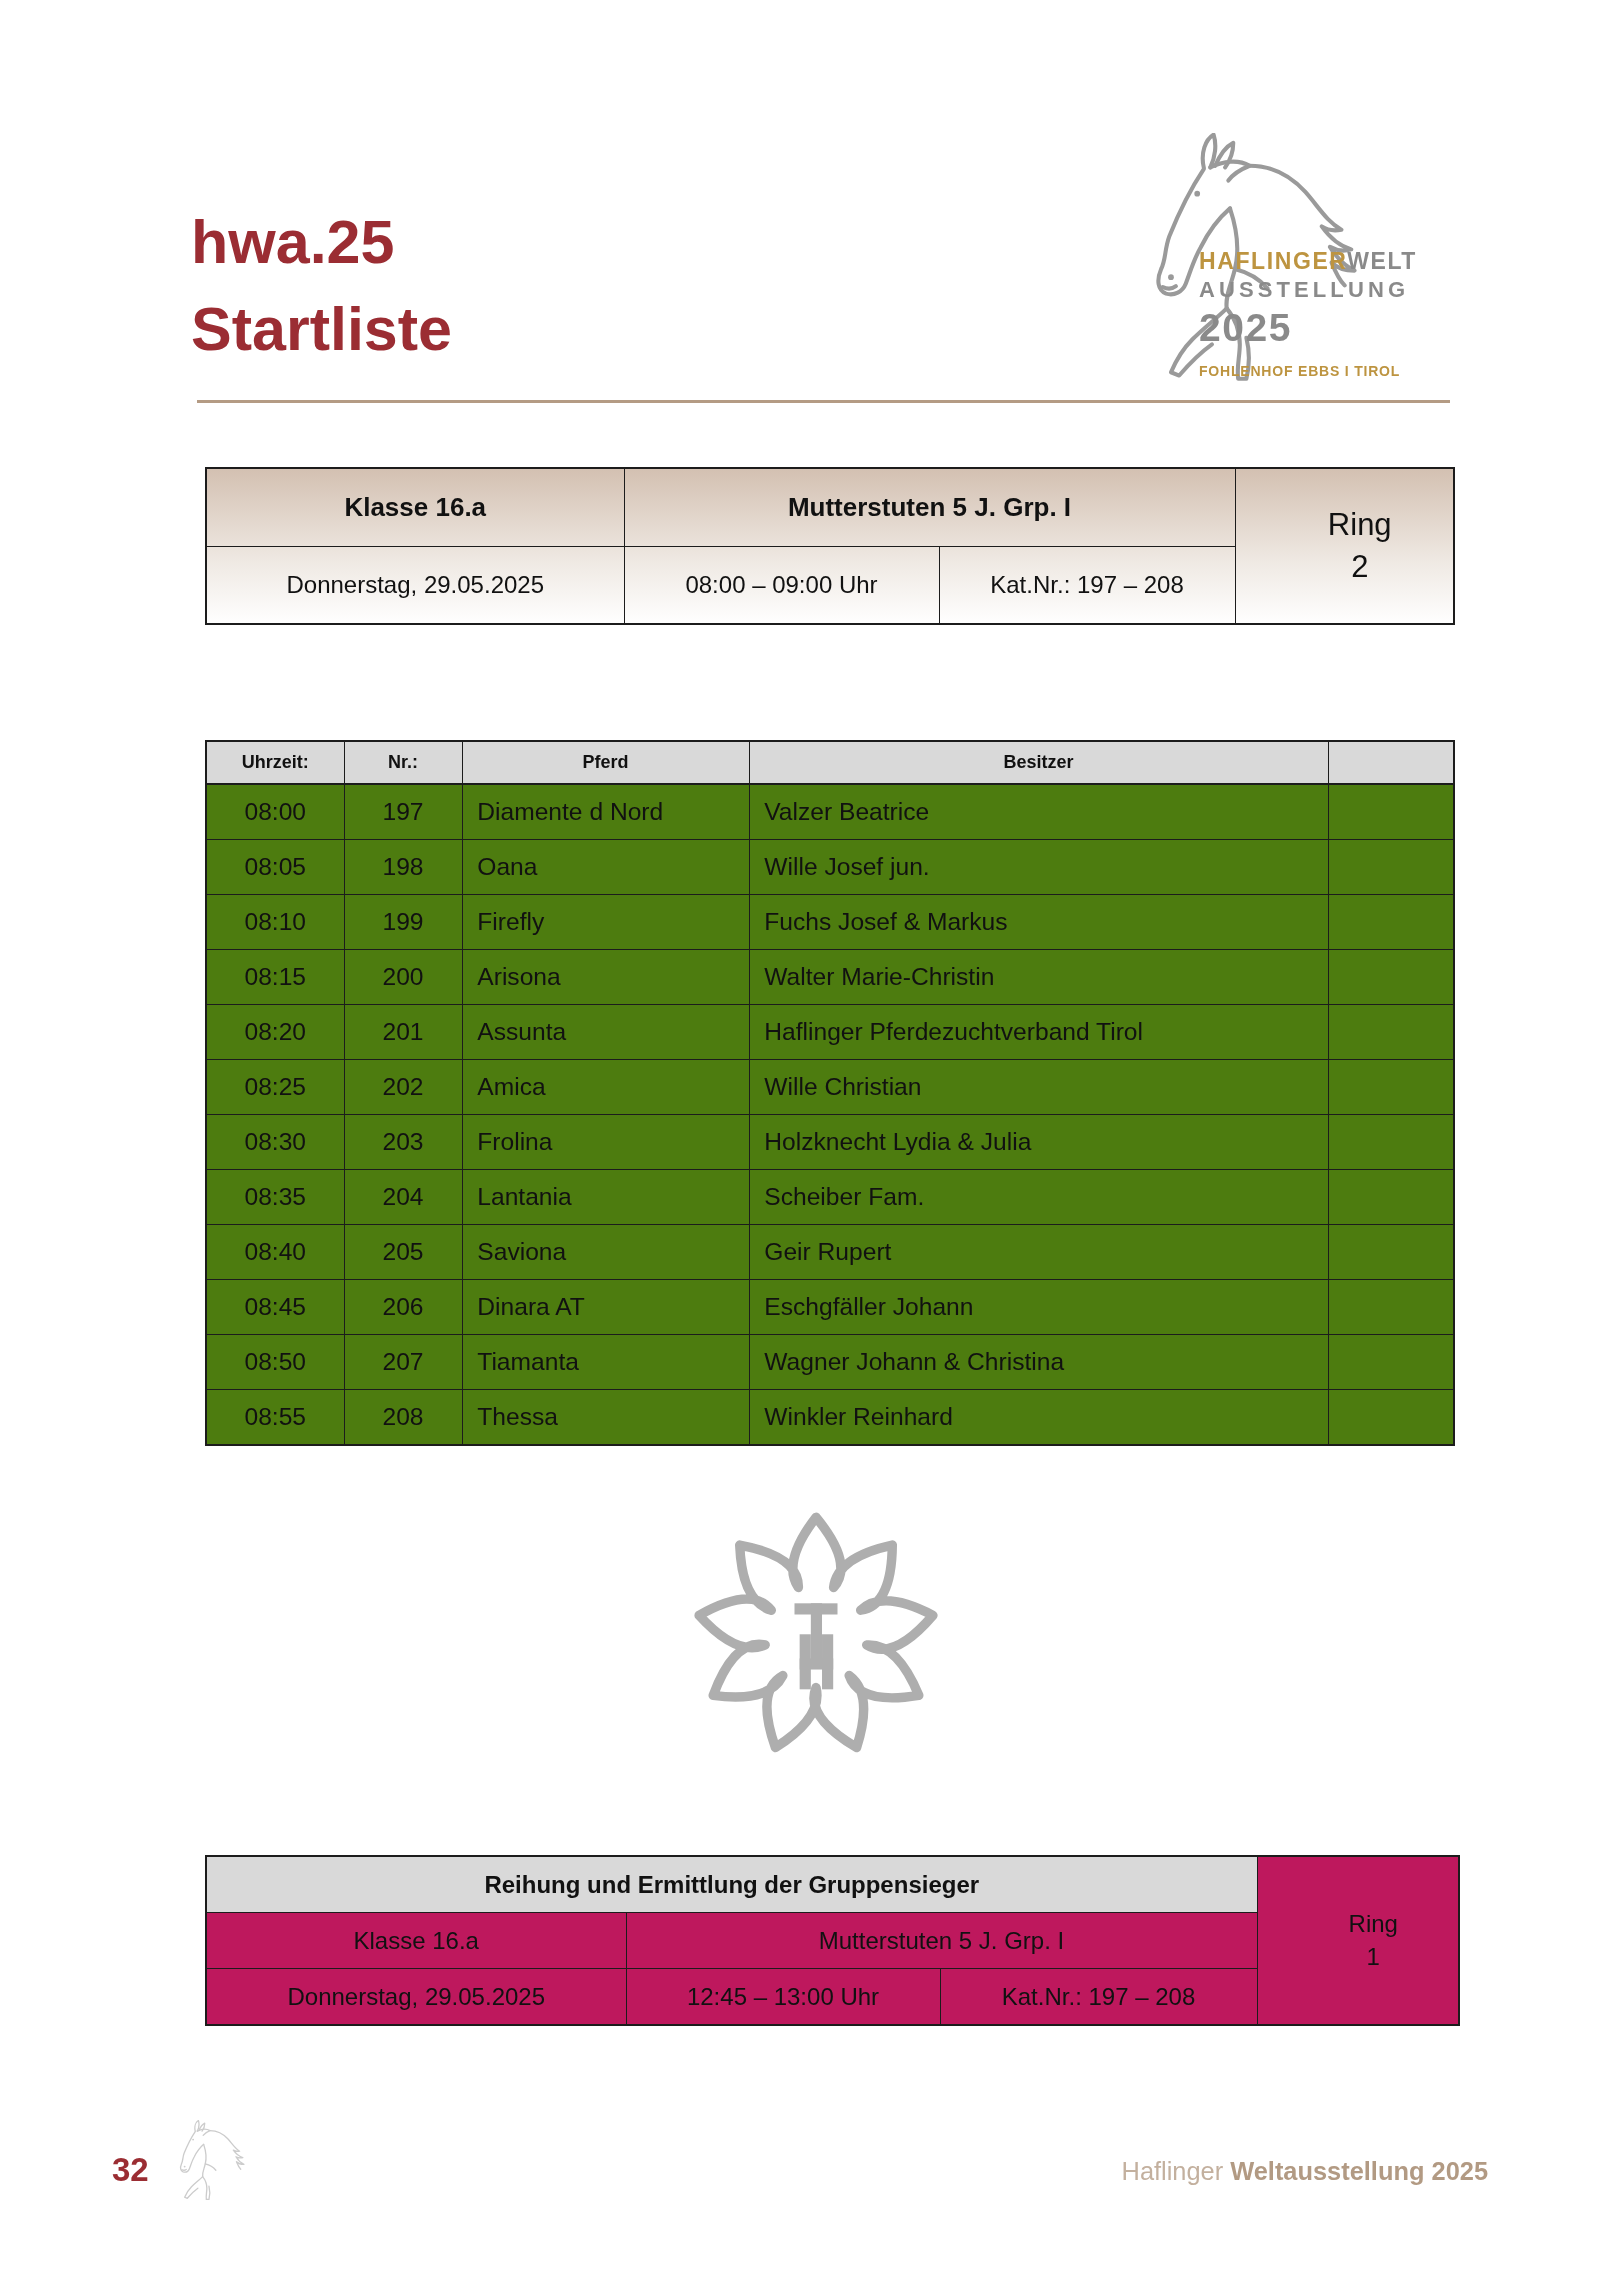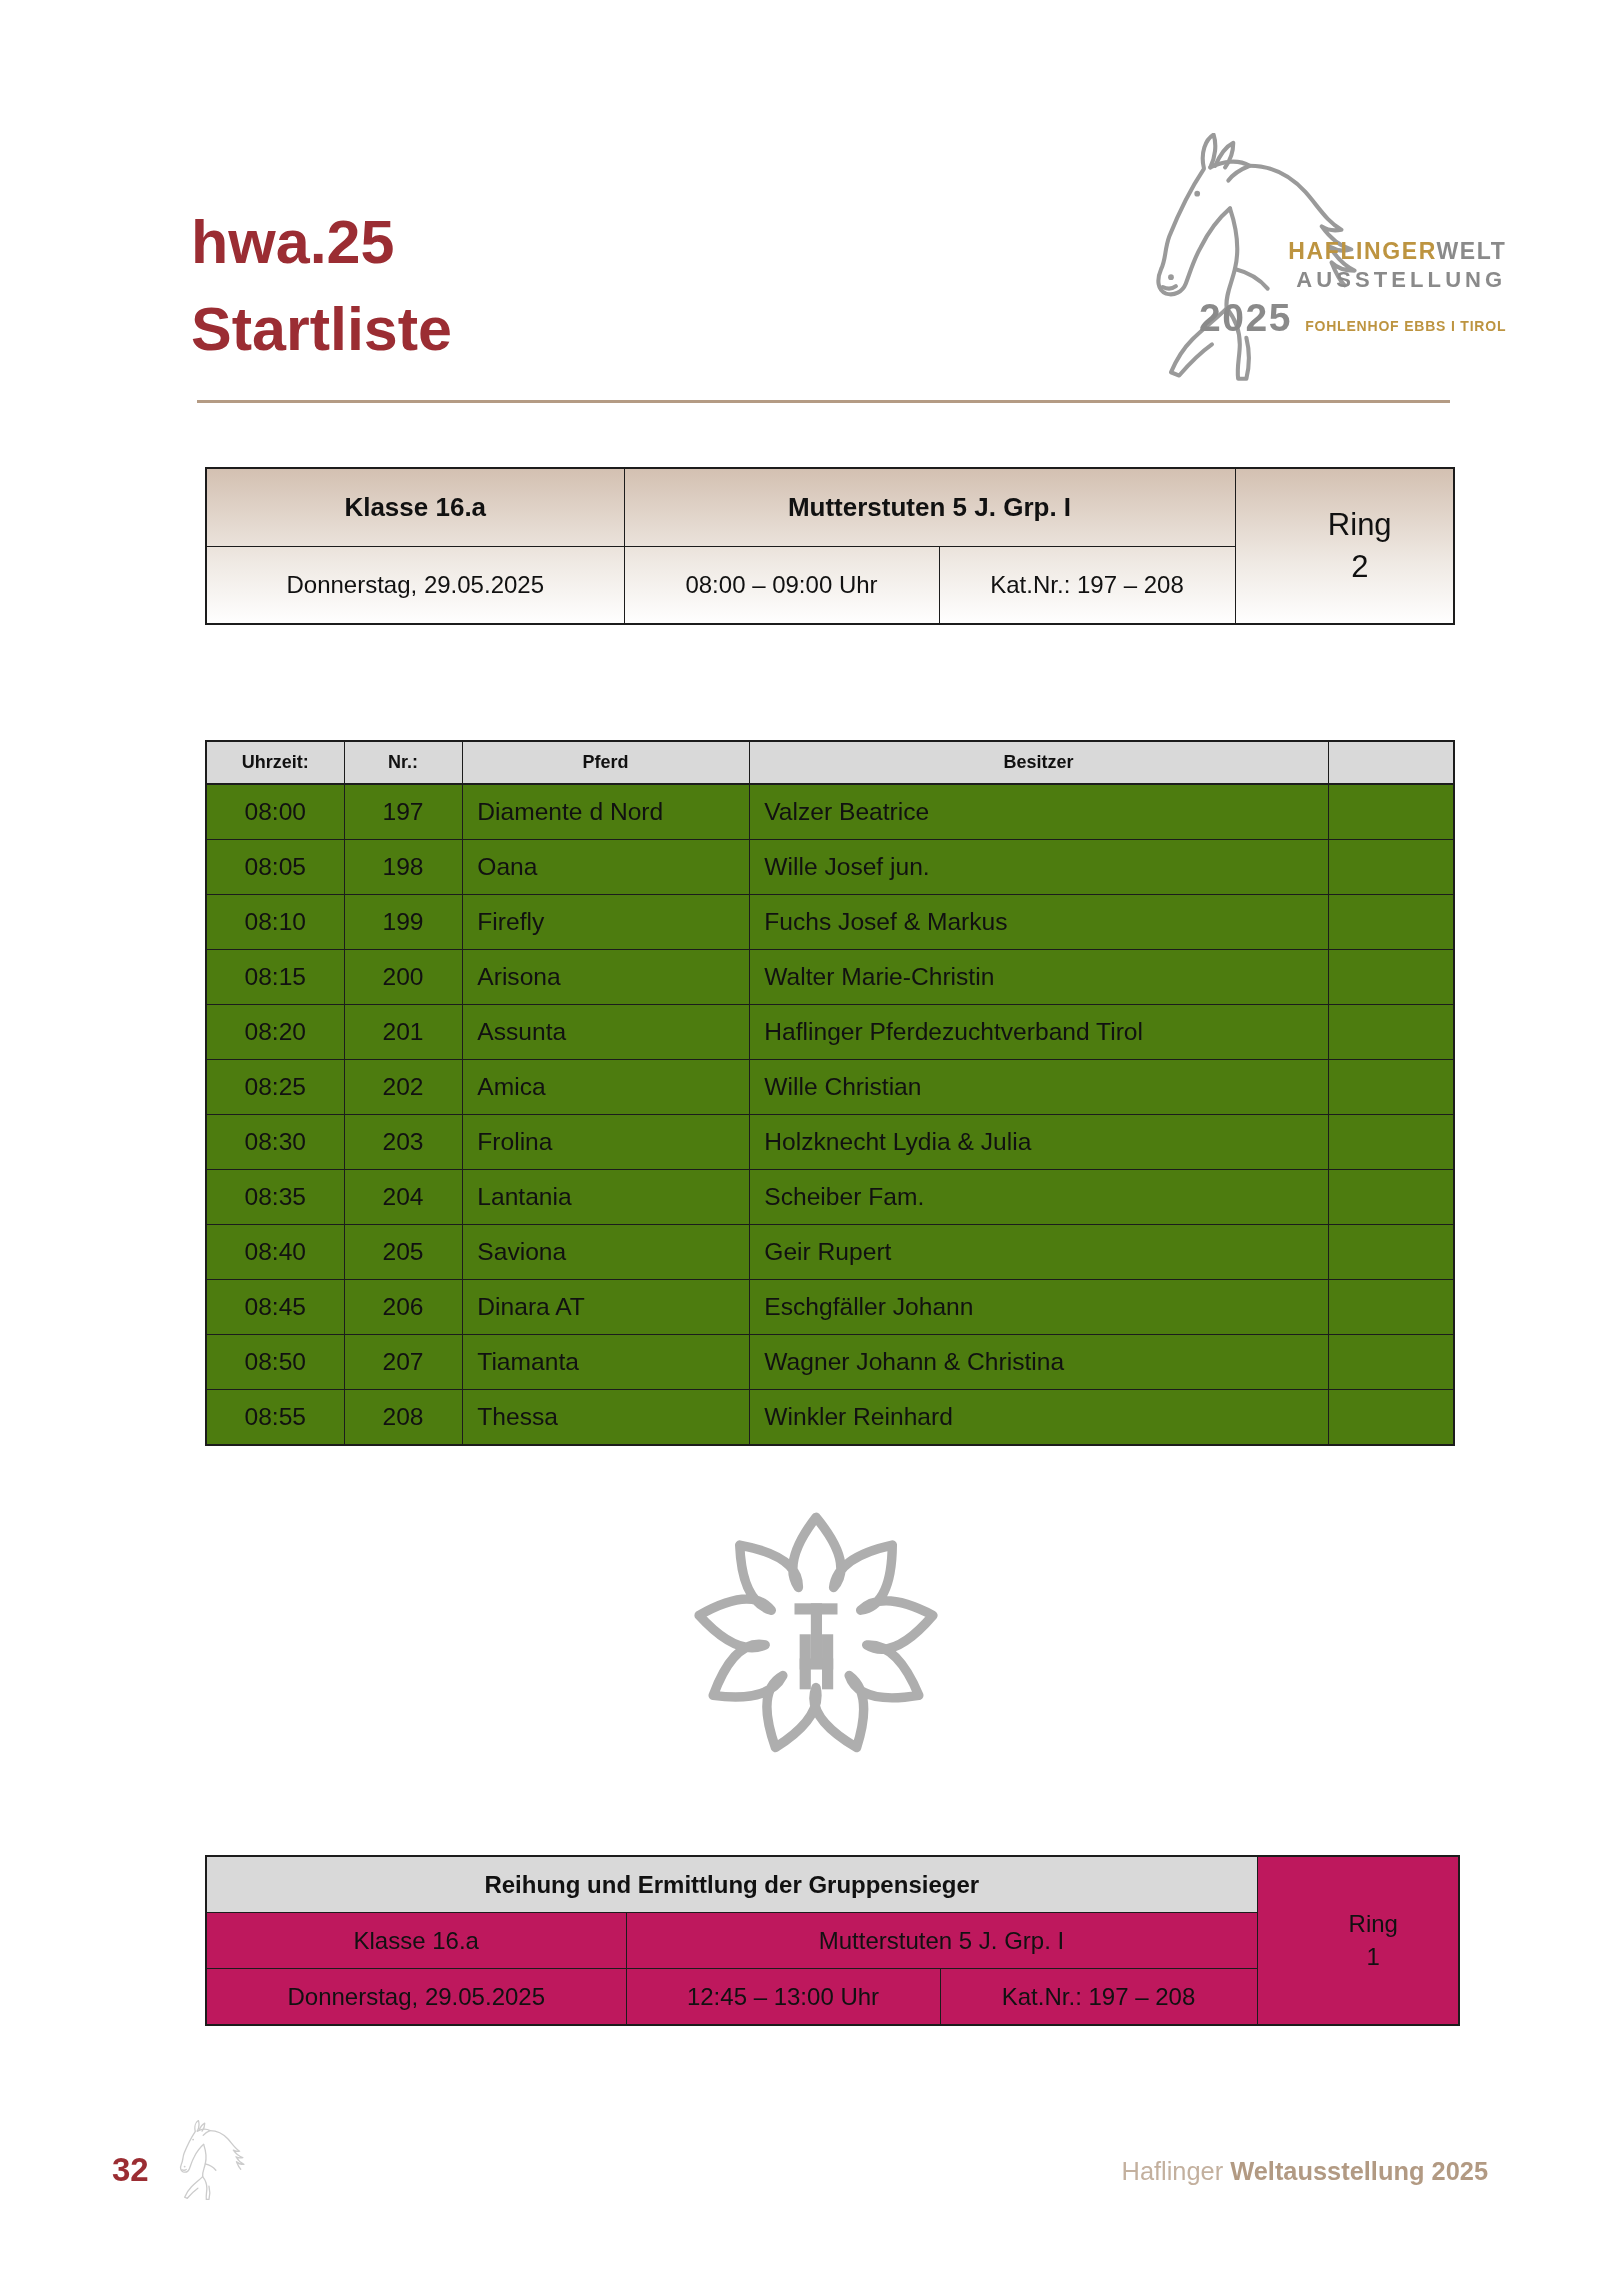--- a/index.html
+++ b/index.html
@@ -11,26 +11,26 @@
   .doc-title{
     position:absolute;left:191px;top:199px;
     font-size:61px;font-weight:bold;color:#9b2d33;line-height:1.42;
   }
   .title-rule{
     position:absolute;left:197px;top:400px;width:1253px;height:3.3px;background:#b49b84;
   }
   
   .logo{position:absolute;left:1125px;top:133px;width:426px;height:271px;}
   .logo .horse-svg{position:absolute;left:0;top:0;color:#9a9a9a;}
-  .brand{position:absolute;left:74px;top:105px;white-space:nowrap;text-align:right;}
+  .brand{position:absolute;left:74px;top:115px;white-space:nowrap;}
   .brand-line1{font-weight:bold;font-size:23px;letter-spacing:1.6px;}
   .gold{color:#bd9440;}
   .lgray{color:#8a8a8a;}
   .brand-line2{font-weight:bold;font-size:22px;letter-spacing:4.1px;color:#8a8a8a;margin-top:1.6px;}
-  .brand-line3{display:flex;align-items:baseline;gap:13px;margin-top:3.3px;}
+  .brand-line3{display:flex;align-items:baseline;gap:13px;margin-top:3.3px;flex-direction:column;}
   .brand-year{font-size:39px;font-weight:bold;color:#8a8a8a;letter-spacing:1.6px;}
   .brand-venue{font-size:14px;font-weight:bold;color:#bd9440;letter-spacing:0.8px;}
   
   table{border-collapse:collapse;table-layout:fixed;}
   td,th{padding:0;vertical-align:middle;}
   .session-table{
     position:absolute;left:205px;top:467px;width:1248px;
     background:linear-gradient(180deg,#d3c0b1 0%,#efe9e3 60%,#ffffff 100%);
     border:2.5px solid #1c1c1c;
   }

